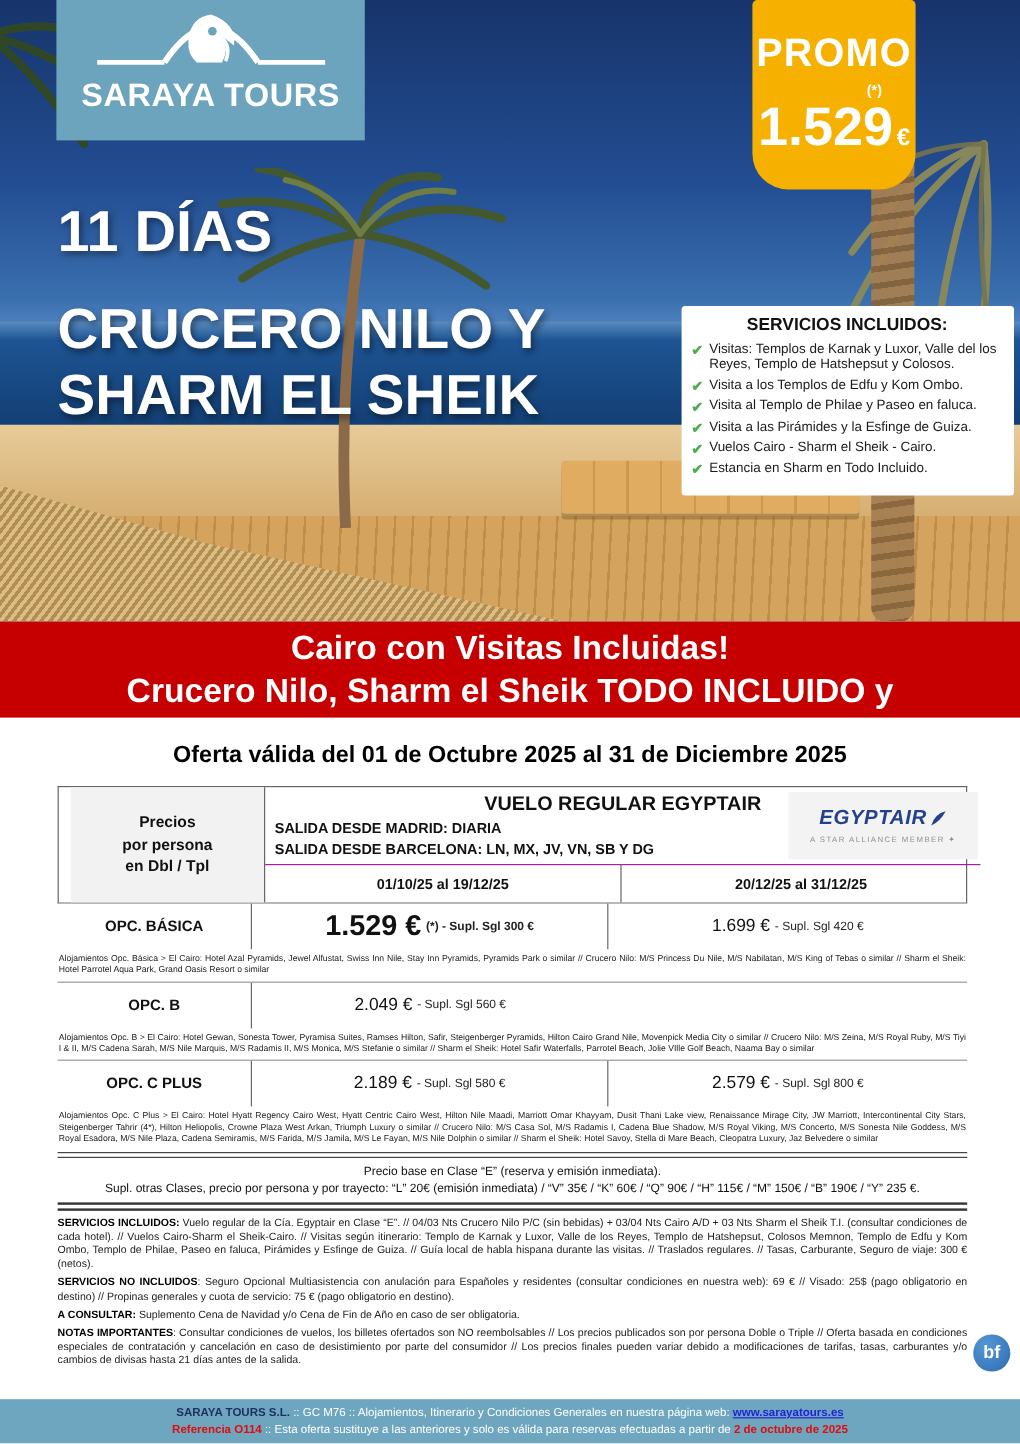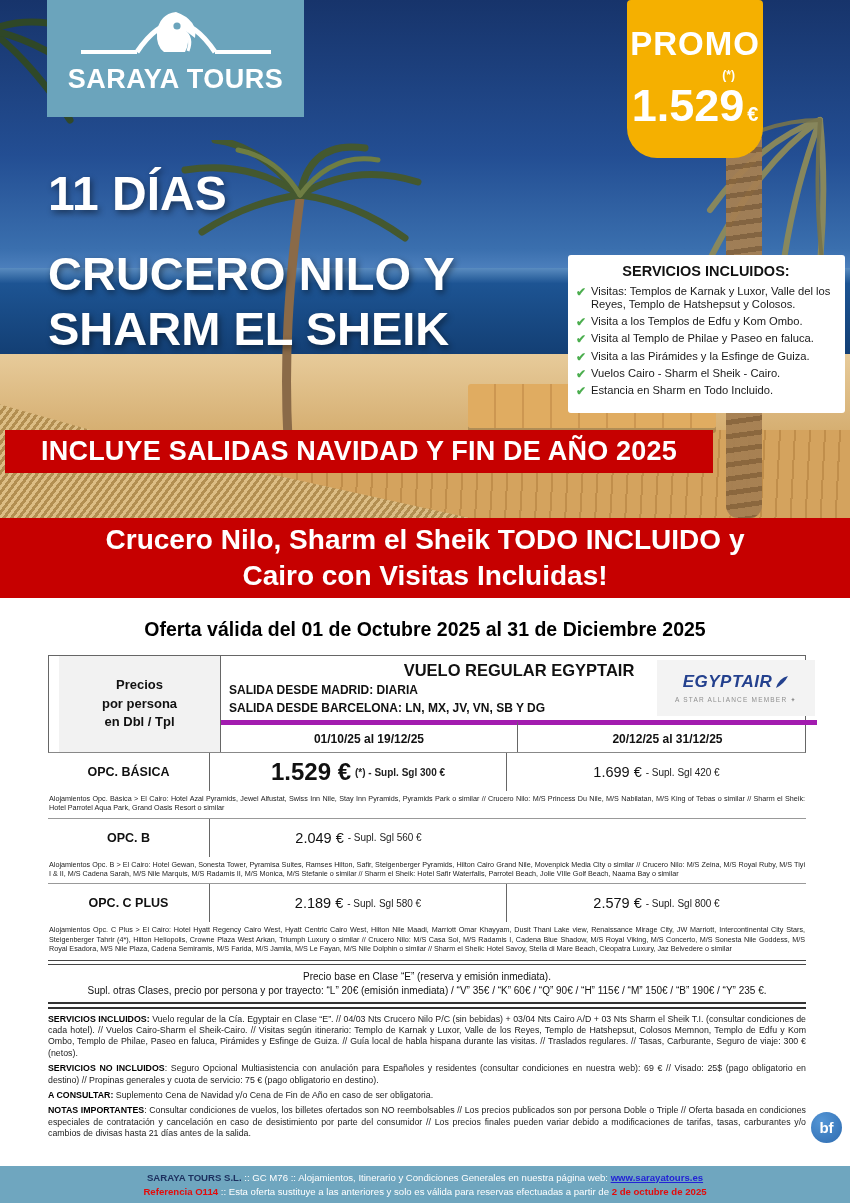--- a/index.html
+++ b/index.html
@@ -70,21 +70,21 @@
     font-weight:bold; font-size:13px; line-height:1.45; }
   .rh-top { grid-row:1; grid-column:2/4; position:relative; }
   .rh-title { text-align:center; font-weight:bold; font-size:16.5px; margin-top:5px; }
   .rh-salidas { font-weight:bold; font-size:12px; line-height:1.5; margin:1px 0 0 8px; }
   .egypt-logo { position:absolute; right:2px; top:4px; width:158px; height:56px; background:#f3f3f3;
     display:flex; flex-direction:column; align-items:center; justify-content:center; }
   .egypt-name { font-size:17px; font-weight:bold; font-style:italic; color:#24418e;
     letter-spacing:.5px; display:flex; align-items:center; }
   .egypt-sub { font-size:6.5px; color:#8f8f8f; letter-spacing:1.2px; margin-top:4px; }
   .date-cell { display:flex; align-items:center; justify-content:center; font-weight:bold;
-    font-size:12px; border-top:5px solid #a21caf; }
+    font-size:12px; border-top:1px solid #a21caf; }
   .date-cell.d1 { grid-row:2; grid-column:2; border-right:1px solid #666; }
   .date-cell.d2 { grid-row:2; grid-column:3; }
   .opt-row { display:grid; grid-template-columns:162px 297px 299px; height:38px; }
   .opt-row.sep { border-top:1px solid #999; }
   .opt-label { display:flex; align-items:center; justify-content:center; font-weight:bold;
     font-size:12.5px; border-right:1px solid #666; }
   .price-cell { display:flex; align-items:center; justify-content:center; }
   .price-cell.mid { border-right:1px solid #666; }
   .price-big { font-size:24px; font-weight:bold; }
   .price-reg { font-size:14.5px; }
@@ -207,26 +207,25 @@
             <span class="check">✔</span>
             <span>Vuelos Cairo - Sharm el Sheik - Cairo.</span>
           </li>
         <li>
             <span class="check">✔</span>
             <span>Estancia en Sharm en Todo Incluido.</span>
           </li>
       </ul>
     </div>
 
-    <div class="banner-navidad">INCLUYE SALIDAS NAVIDAD Y FIN DE AÑO 2025</div>
   </div>
 
   <div class="banner-main">
+    <div>Cairo con Visitas Incluidas!</div>
     <div>Crucero Nilo, Sharm el Sheik TODO INCLUIDO y</div>
-    <div>Cairo con Visitas Incluidas!</div>
   </div>
 
   <div class="offer-heading">Oferta válida del 01 de Octubre 2025 al 31 de Diciembre 2025</div>
 
   <div class="lower">
     <div class="head">
       <div class="left-head">
         <div>Precios</div>
         <div>por persona</div>
         <div>en Dbl / Tpl</div>

